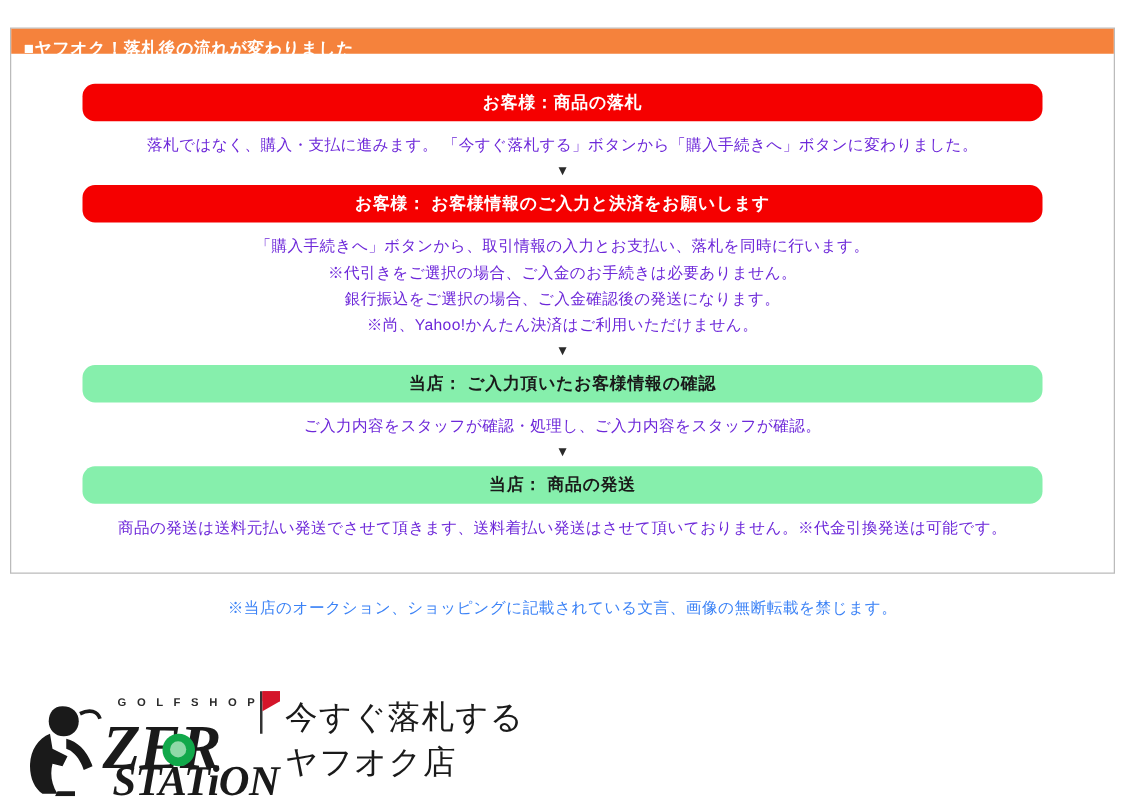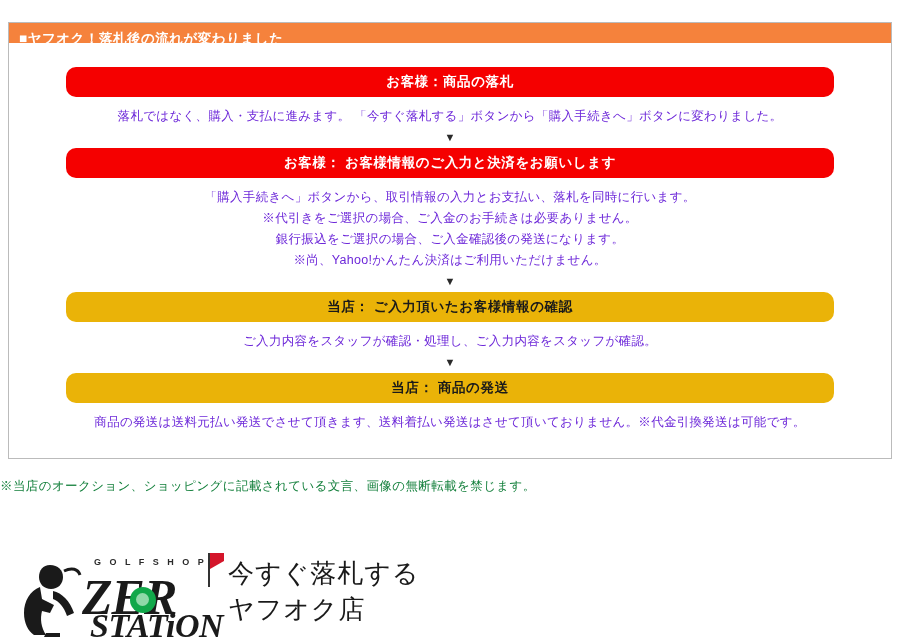--- a/index.html
+++ b/index.html
@@ -54,21 +54,21 @@
     box-sizing: border-box;
     letter-spacing: 0.6px;
     line-height: 17px;
     border-radius: 10px;
   }
   .step-bar.red {
     background: #f50000;
     color: #ffffff;
   }
   .step-bar.orange {
-    background: #eab308;
+    background: #86efac;
     color: #1a1a1a;
   }
   .step-text {
     text-align: center;
     font-size: 12.5px;
     line-height: 21px;
     color: #6d28d9;
     padding: 9px 0 4px 0;
     letter-spacing: 0.3px;
   }
@@ -81,22 +81,23 @@
     font-size: 11px;
     line-height: 11px;
     height: 14px;
     padding: 1px 0 2px 0;
   }
   .note {
     position: absolute;
     left: 0;
     top: 478px;
     width: 900px;
+    text-align: center;
     font-size: 12.5px;
-    color: #15803d;
+    color: #3b82f6;
     letter-spacing: 0.4px;
   }
   
   .logo-area {
     position: absolute;
     left: 0;
     top: 527px;
     width: 900px;
     height: 115px;
   }

